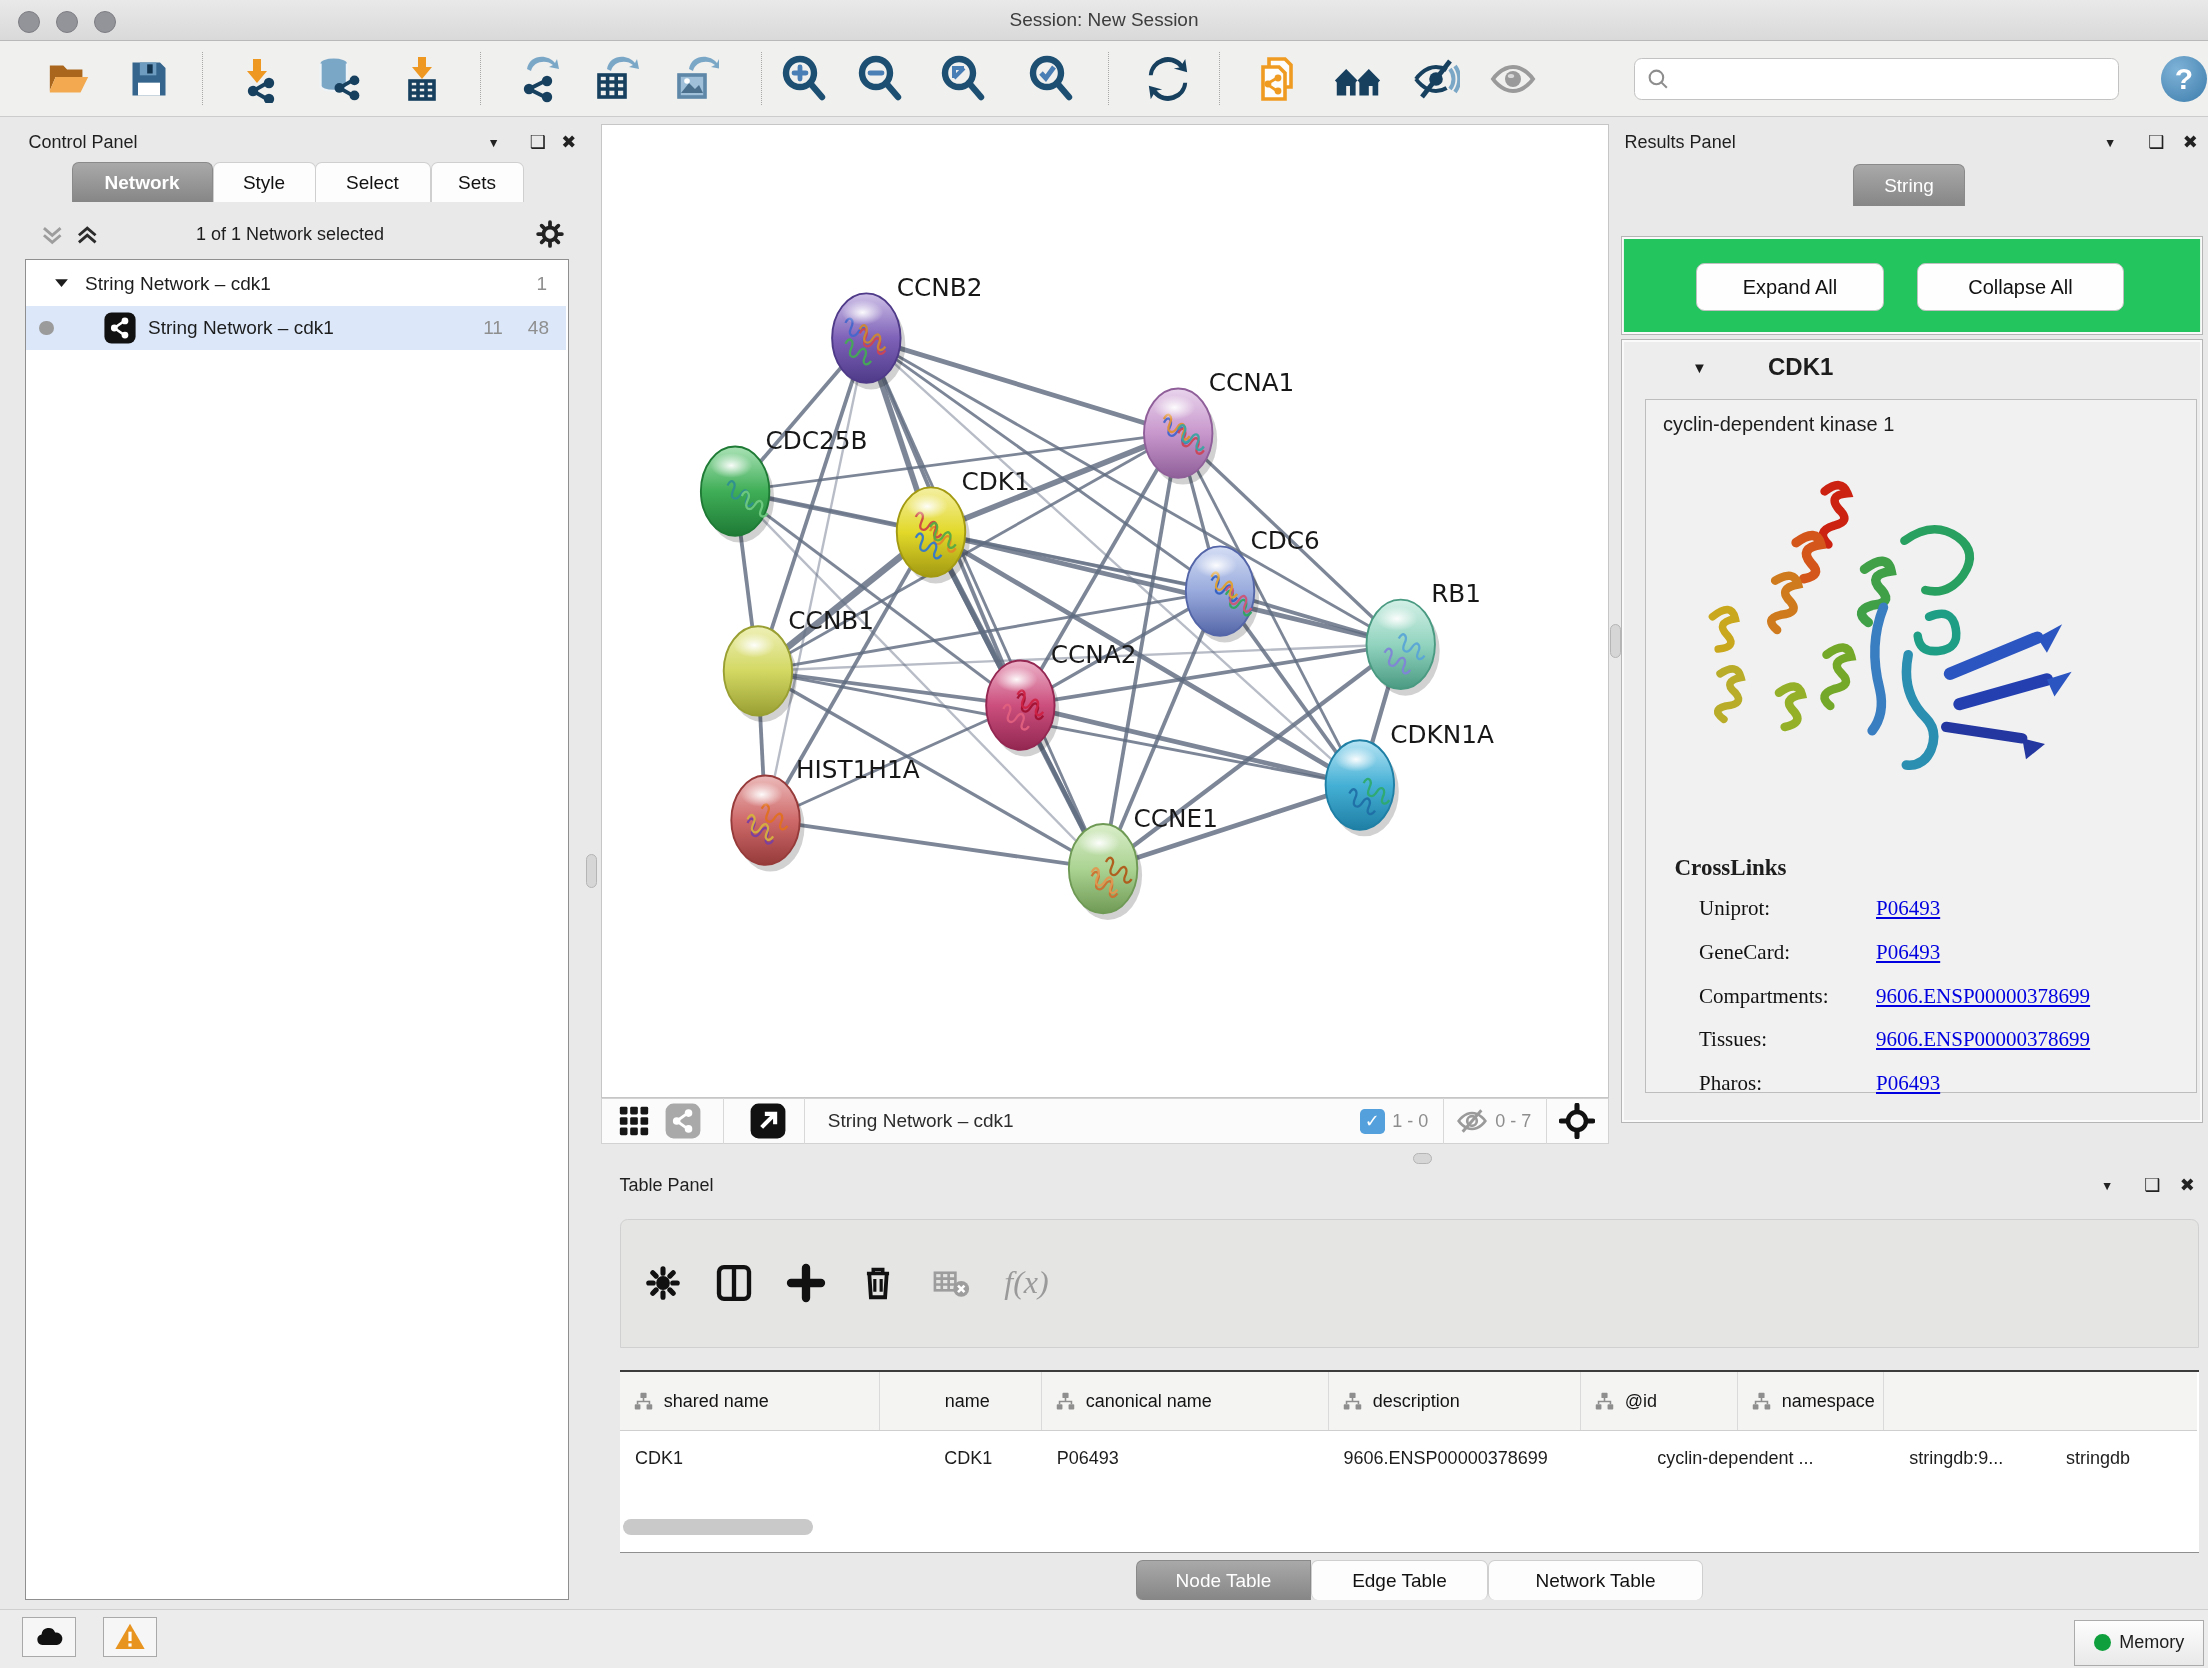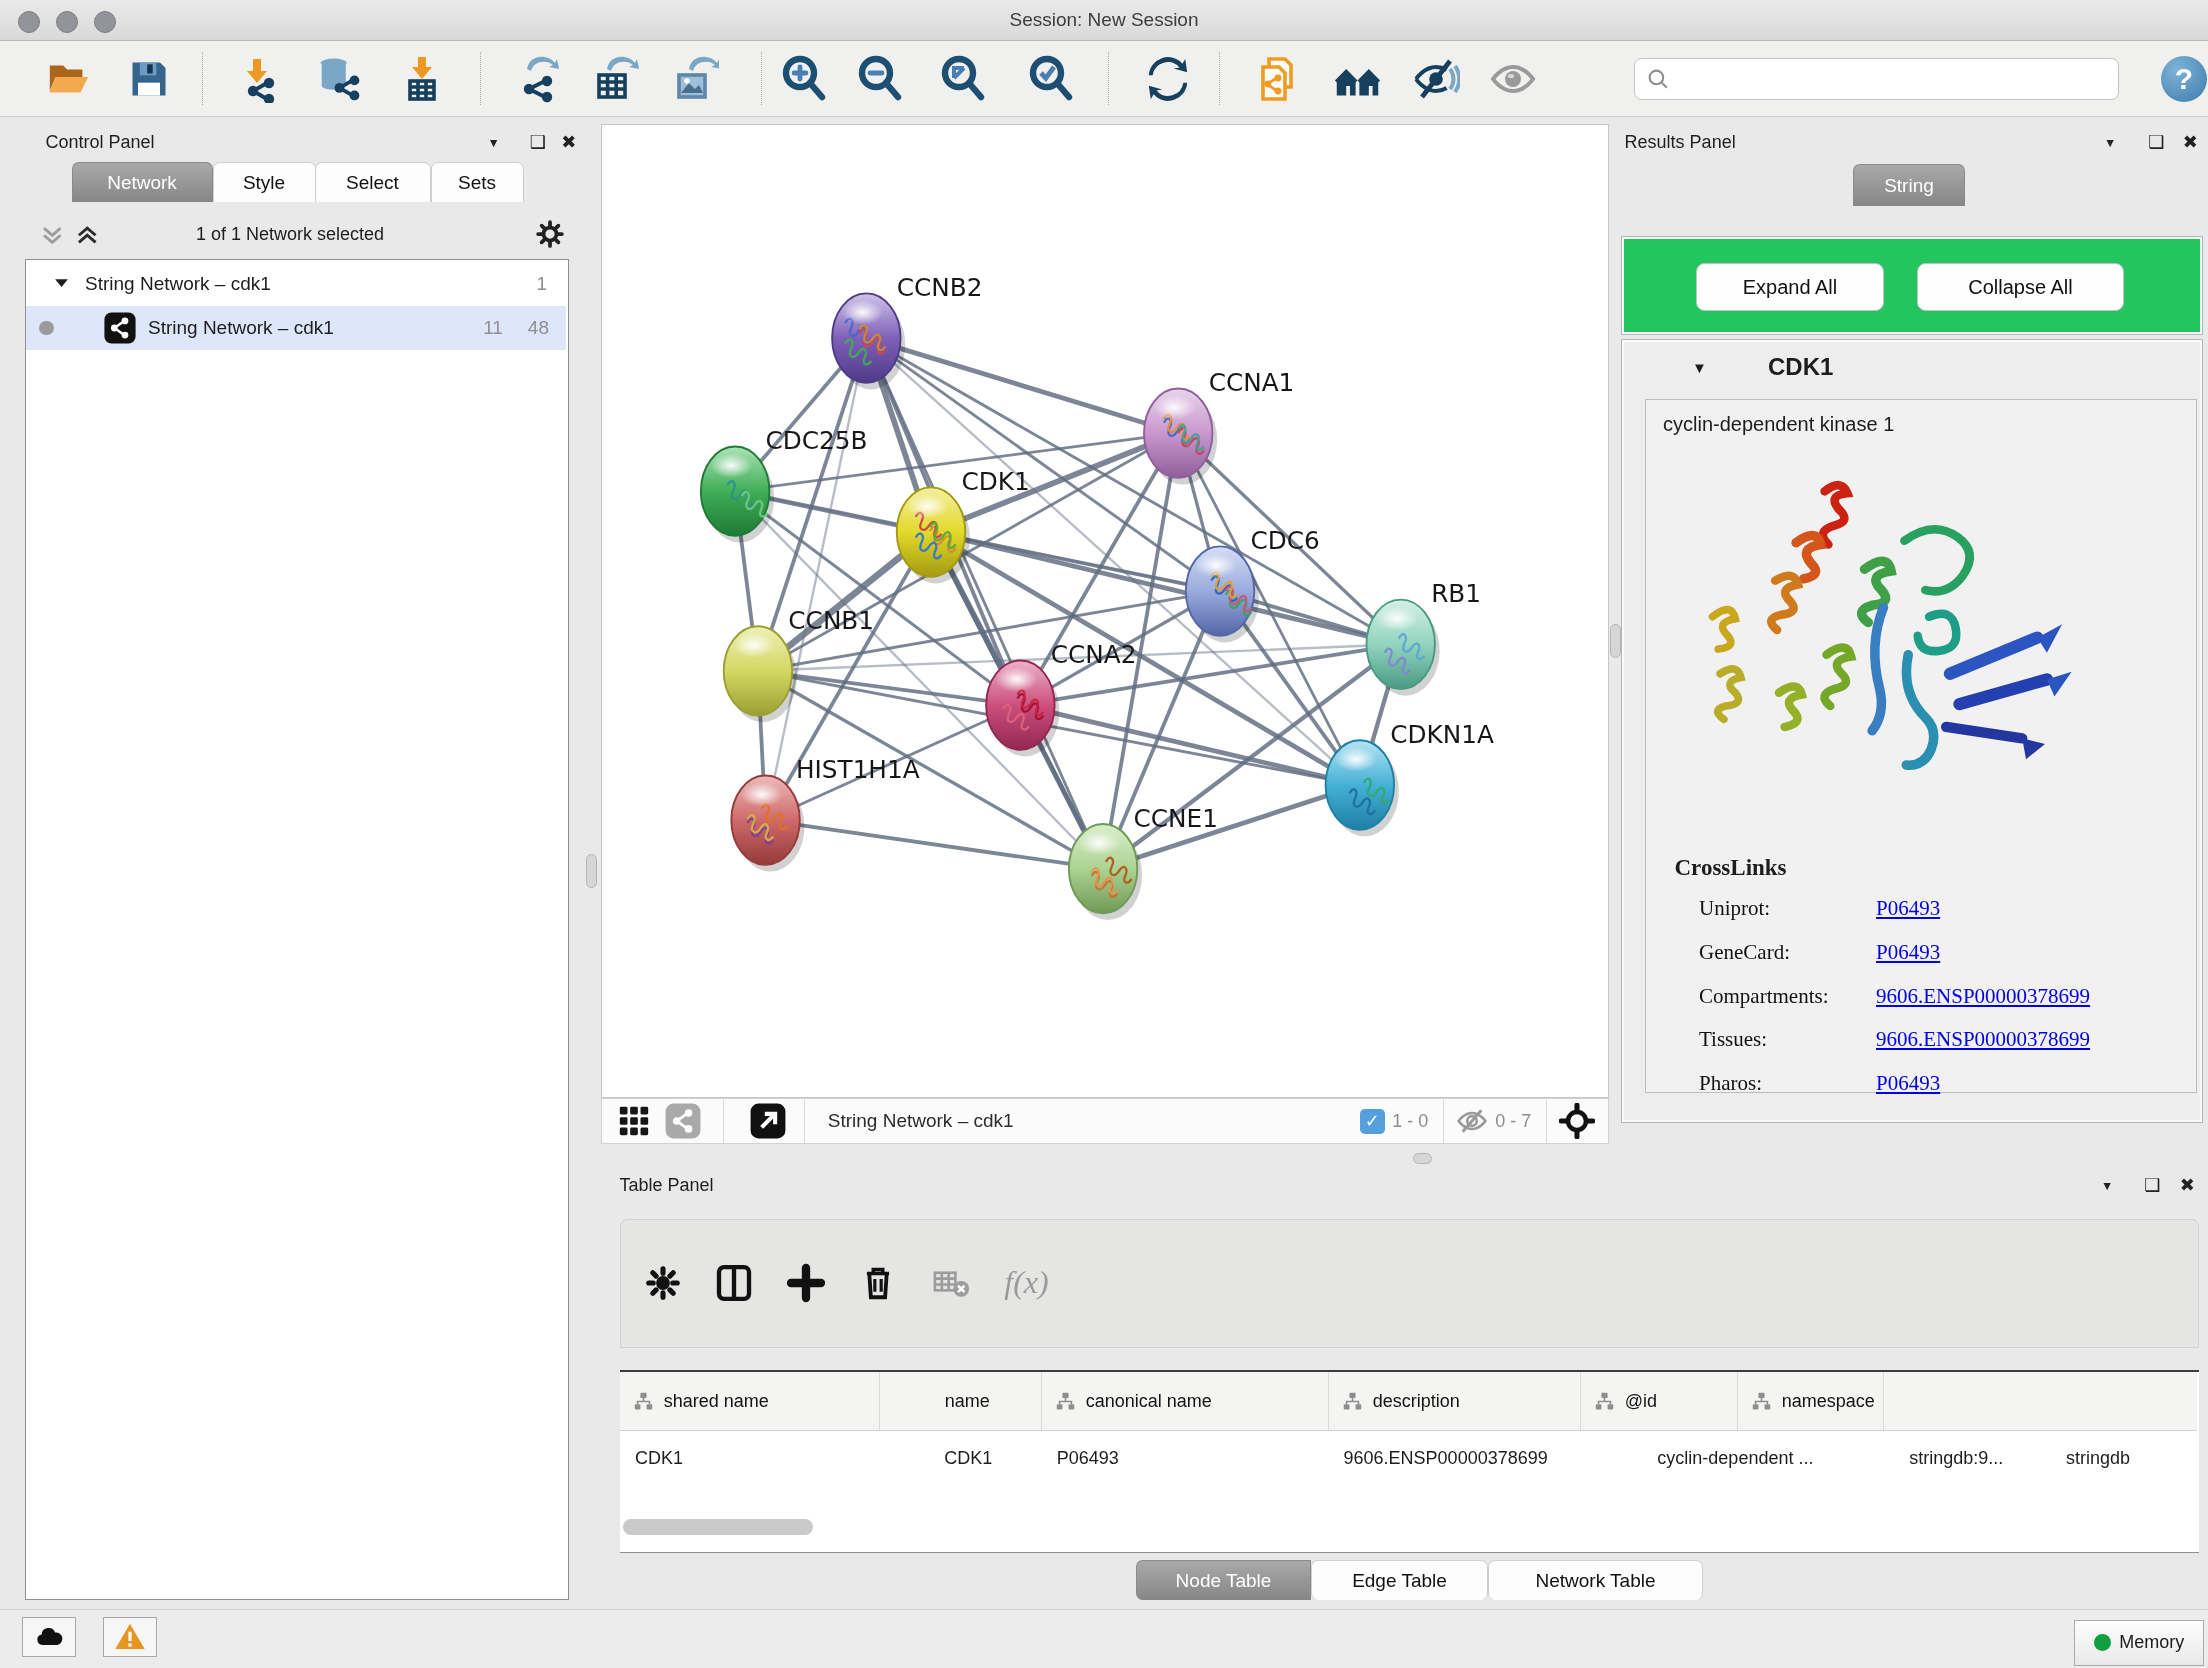--- a/index.html
+++ b/index.html
@@ -26,21 +26,21 @@
   .win-btn { position:absolute; top:0; height:36px; line-height:36px; font-size:16px; color:#222; text-align:center; width:28.5px; }
   .wb-min::before { content:"▼"; font-size:12.4px; }
   .wb-float::before { content:"❑"; font-size:18px; }
   .wb-close::before { content:"✖"; font-size:18px; }
 
   .tab { position:absolute; top:0; height:40px; line-height:40px; text-align:center; font-size:19px; background:#fdfdfd; border:1px solid #cfcfcf; border-bottom:none; border-radius:6.7px 6.7px 0 0; color:#111; }
   .tab.active { background:linear-gradient(#a9a9a9,#868686); color:#ffffff; border-color:#8a8a8a; }
 
   
   #cp-header { left:9.5px; top:124px; width:561px; height:36px; }
-  #cp-title { position:absolute; left:36px; line-height:36px; }
+  #cp-title { position:absolute; left:19px; line-height:36px; }
   #cp-tabs { left:9.5px; top:162px; width:561px; height:40px; }
   #cp-toolbar { left:9.5px; top:211px; width:561px; height:46px; }
   #cp-status { position:absolute; left:0; width:561px; text-align:center; line-height:46px; font-size:18px; }
   #tree-box { left:25px; top:259px; width:544px; height:1341px; background:#ffffff; border:1.9px solid #8f8f8f; }
   .tree-row { position:absolute; left:0; width:540px; height:44px; display:flex; align-items:center; font-size:19px; }
   .tree-row .cnt { color:#8f8f8f; }
 
   
   #net-canvas { left:601px; top:124px; width:1008px; height:974px; background:#ffffff; border:1px solid #c6c6c6; }
   #net-status { left:601px; top:1098px; width:1008px; height:46px; background:#fbfbfb; border:1px solid #d2d2d2; display:flex; align-items:center; }
@@ -273,21 +273,21 @@
   <div id="help-btn"></div>
 </div>
 
 <div id="cp-header" class="abs">
   <span id="cp-title" class="panel-title">Control Panel</span>
   <span class="win-btn wb-min" style="left:470px"></span>
   <span class="win-btn wb-float" style="left:514px"></span>
   <span class="win-btn wb-close" style="left:545px"></span>
 </div>
 <div id="cp-tabs" class="abs">
-    <div class="tab active" style="left: 62px; width: 141px;">Network</div>
+    <div class="tab active" style="left: 62px; width: 141px; font-weight: bold;">Network</div>
     <div class="tab" style="left: 203px; width: 103px;">Style</div>
     <div class="tab" style="left: 305px; width: 116px;">Select</div>
     <div class="tab" style="left: 421px; width: 93px;">Sets</div>
   </div>
 <div id="cp-toolbar" class="abs">
   <svg class="abs" style="left:28.5px;top:9.5px" width="28.5" height="28.5" viewBox="0 0 24 24">
       <path d="M5 6l7 6 7-6M5 12l7 6 7-6" fill="none" stroke="#9d9d9d" stroke-width="2.4"></path>
     </svg>
   <svg class="abs" style="left:63px;top:9.5px" width="28.5" height="28.5" viewBox="0 0 24 24">
       <path d="M5 18l7-6 7 6M5 12l7-6 7 6" fill="none" stroke="#2b2b2b" stroke-width="2.4"></path>

